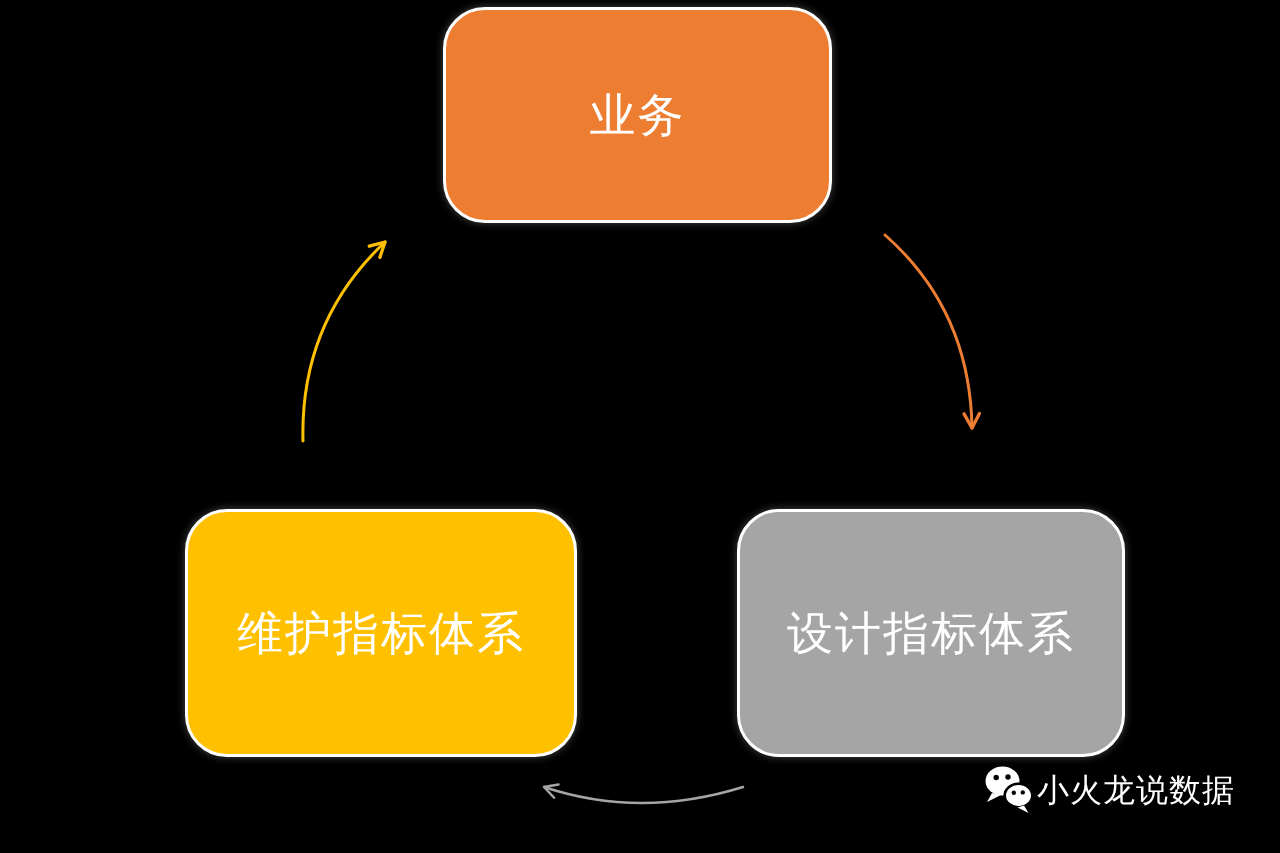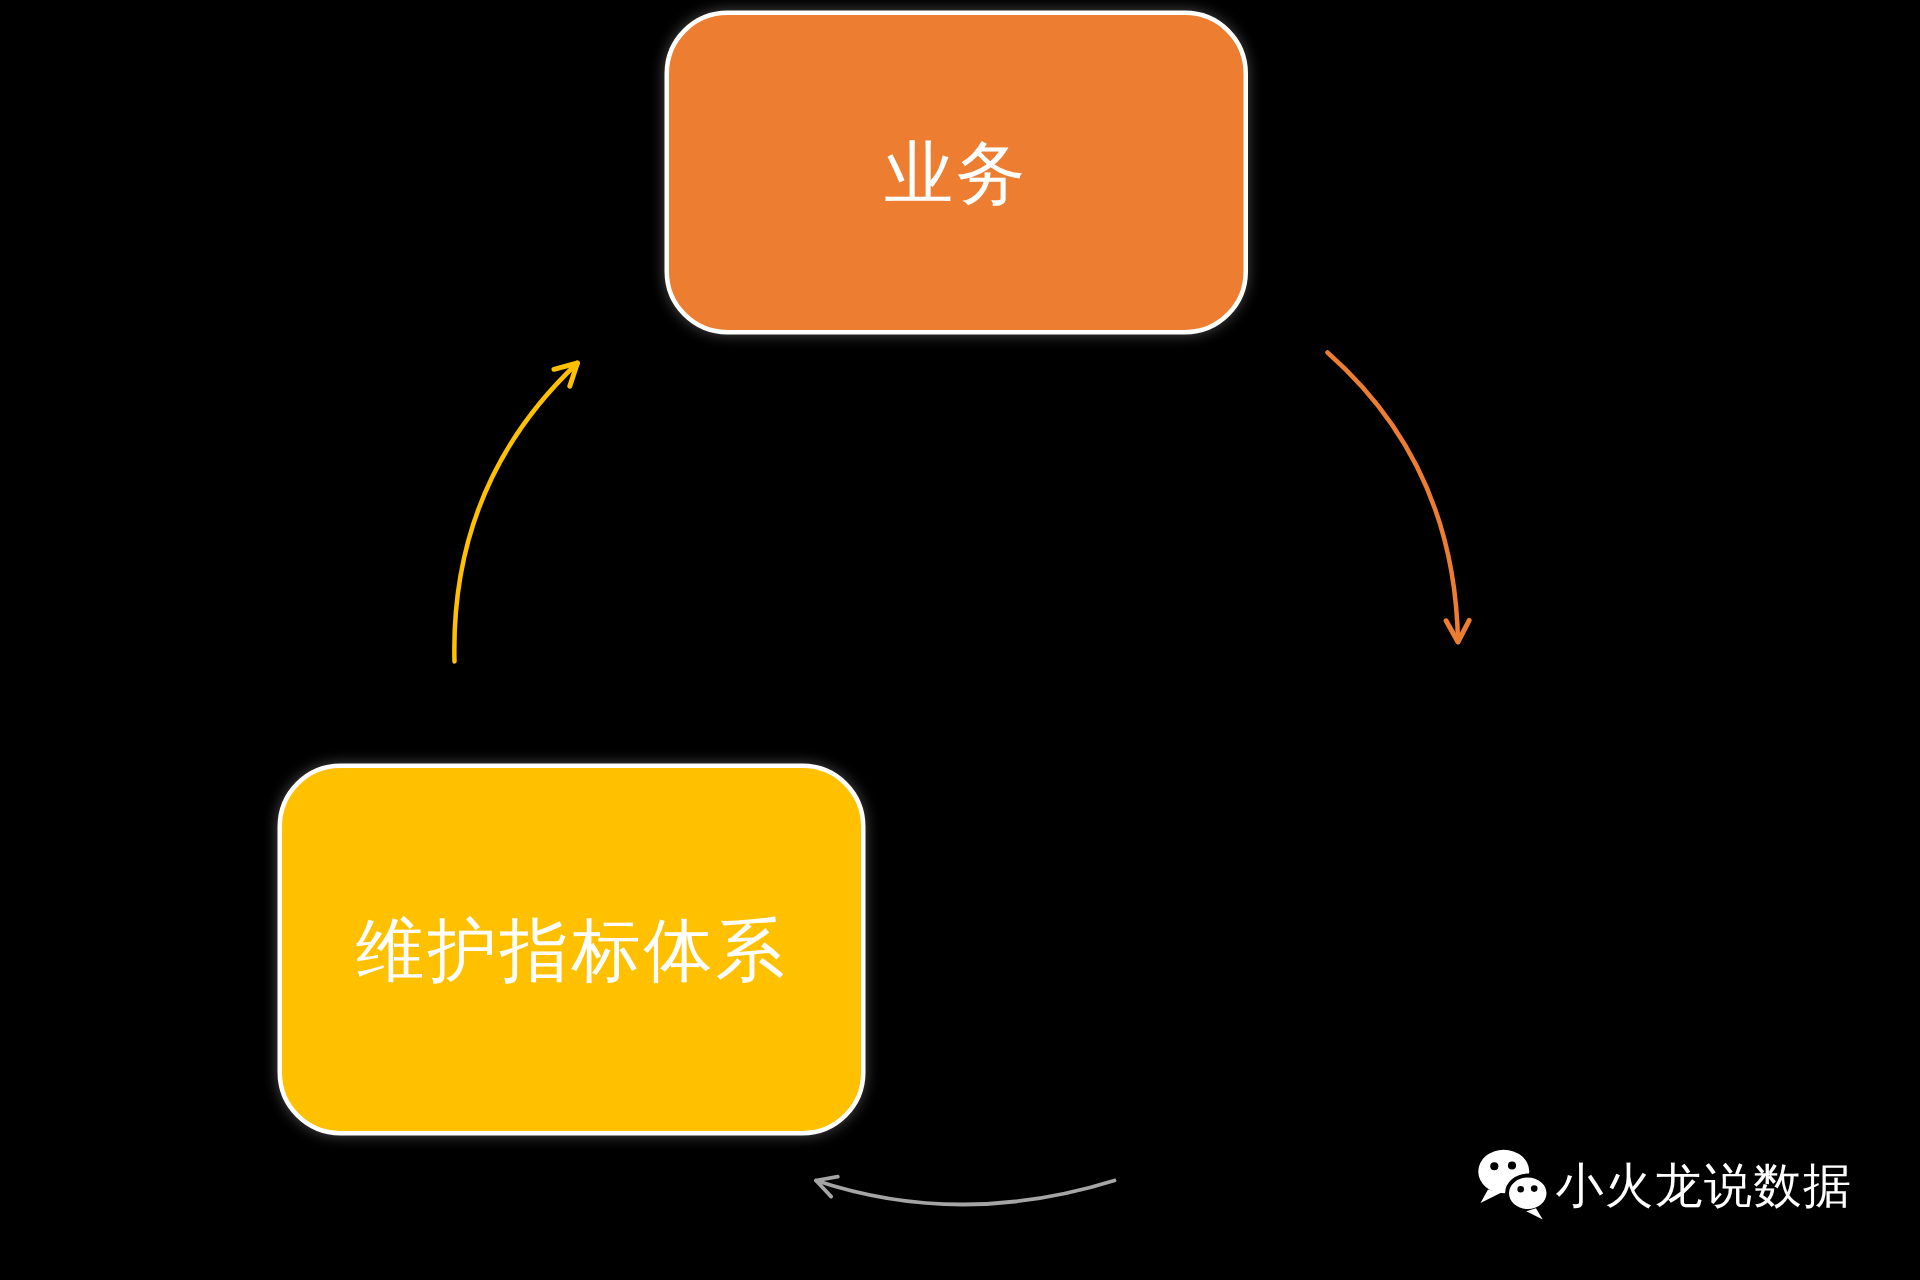--- a/index.html
+++ b/index.html
@@ -79,20 +79,23 @@
 
     <path d="M 743 787 Q 640 819 544 787" fill="none" stroke-width="2.5" stroke-linecap="round" marker-end="url(#head-1)" stroke="#A5A5A5"></path>
 
     <path d="M 303 441 Q 300 322 385 242" fill="none" stroke-width="3" stroke-linecap="round" marker-end="url(#head-2)" stroke="#FFC000"></path>
   </svg>
 
   <div class="node node-business" style="background-color: rgb(237, 125, 49);">
     <span class="node-label" style="color: rgb(255, 255, 255);">业务</span>
   </div>
 
+  <div class="node node-design" style="background-color: rgb(165, 165, 165);">
+    <span class="node-label" style="color: rgb(255, 255, 255);">设计指标体系</span>
+  </div>
 
   <div class="node node-maintain" style="background-color: rgb(255, 192, 0);">
     <span class="node-label" style="color: rgb(255, 255, 255);">维护指标体系</span>
   </div>
 
   <div class="watermark">
     <svg width="52" height="52" viewBox="0 0 52 52">
 
       <ellipse cx="19.5" cy="17" rx="17" ry="14.5" fill="#ffffff"></ellipse>
       <polygon points="9,29 4,38 18,31" fill="#ffffff"></polygon>

